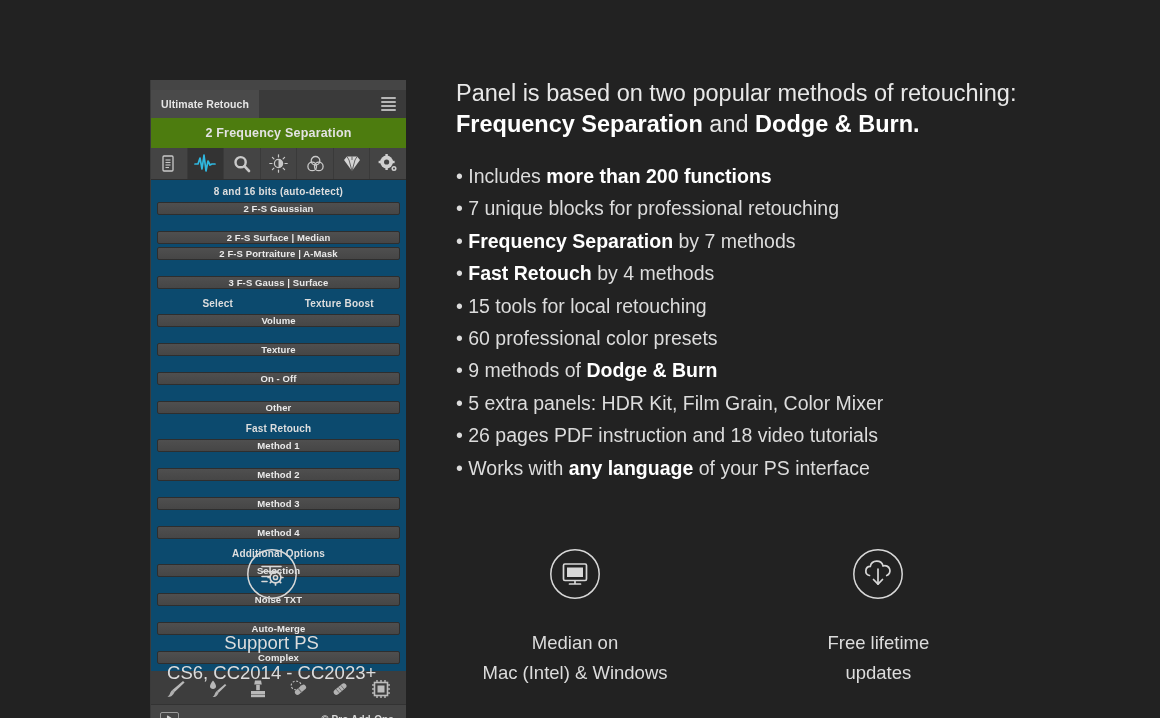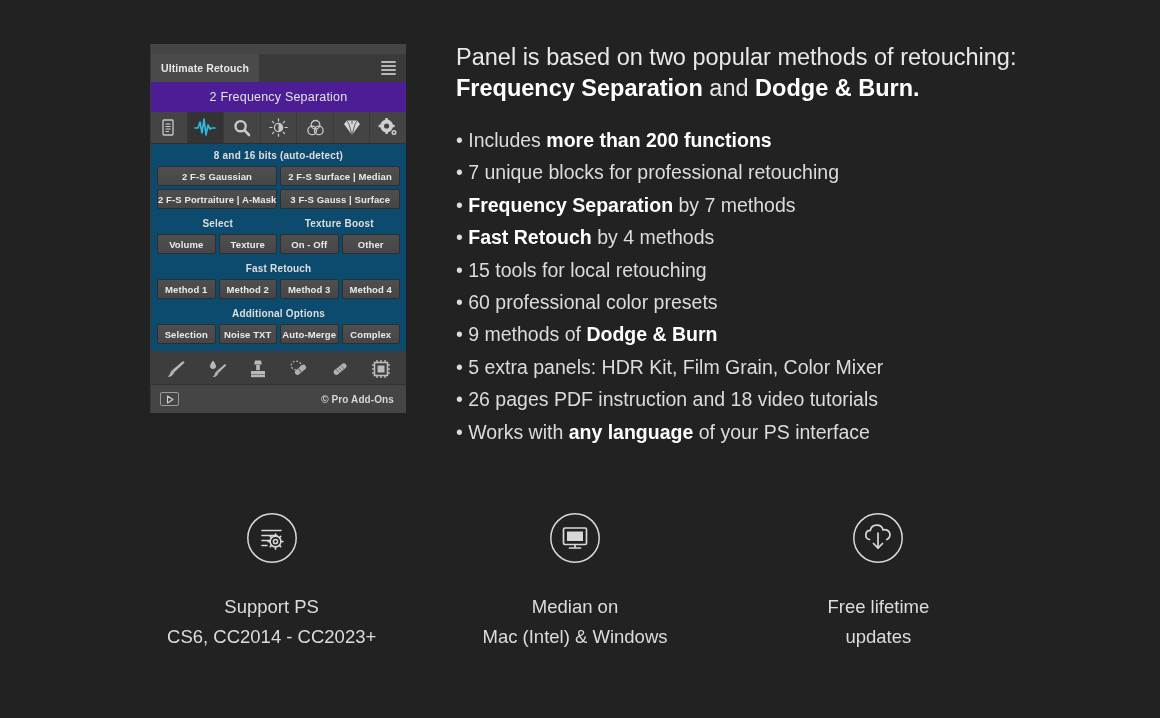--- a/index.html
+++ b/index.html
@@ -2,21 +2,21 @@
 <html><head>
 <meta charset="utf-8">
 <style>
   * { box-sizing: border-box; margin: 0; padding: 0; }
   html, body {
     width: 1160px; height: 718px;
     background: #222222;
     font-family: "Liberation Sans", sans-serif;
     overflow: hidden;
   }
-  .stage { position: relative; width: 1160px; height: 516px; background:#222222; }
+  .stage { position: relative; width: 1160px; height: 516px; background:#222222;margin-top:36px; }
 
   
   .ps-panel {
     position: absolute; left: 150px; top: 44px;
     width: 256px;
     background: #3d3d3d;
     border-left: 1px solid #3b3b3b;
     display: flex; flex-direction: column;
   }
   .panel-topstrip { height: 10px; background:#454545; }
@@ -30,23 +30,23 @@
     display:flex; align-items:center;
     font-size: 10.5px; font-weight: bold; color: #e6e6e6;
     letter-spacing: .1px;
     white-space: nowrap;
   }
   .panel-tab-rest { flex:1; background:#3a3a3a; display:flex; align-items:center; justify-content:flex-end; padding-right:10px;}
   .hamburger { display:flex; flex-direction:column; gap:2px; width:15px; }
   .hamburger i { display:block; height:2px; background:#b6b6b6; border-radius:1px; }
 
   .panel-title {
-    height: 30px; background:#4c1d95;
+    height: 30px; background:#4d7c0f;
     display:flex; align-items:center; justify-content:center;
-    font-size: 12.5px; color:#e3e3e3; letter-spacing:.2px;
+    font-size: 12.5px; color:#e3e3e3; letter-spacing:.2px;font-weight:bold;
   }
   .panel-iconbar {
     height: 32px; background:#444444;
     display:flex; align-items:stretch;
     border-bottom: 1px solid #2f2f2f;
   }
   .pi {
     flex:1; display:flex; align-items:center; justify-content:center;
     border-right:1px solid #3a3a3a;
     cursor:pointer;
@@ -56,21 +56,21 @@
   .pi svg { display:block; }
 
   .panel-body { background:#0c4a6e; padding: 0 6px 4px 6px; }
   .sec-label {
     text-align:center; color:#dedede; font-size:10px; font-weight:bold;
     padding: 6px 0 5px 0; letter-spacing:.2px;
   }
   .sec-label.two { display:flex; }
   .sec-label.two span { flex:1; }
 
-  .btn-row { display:flex; gap:3px; margin-bottom:3px; }
+  .btn-row { display:flex; gap:16px; margin-bottom:3px;flex-direction:column; }
   .ps-btn {
     flex:1;
     height: 20px;
     background: linear-gradient(#4f4f4f, #464646);
     border: 1px solid #2e2e2e;
     border-radius: 2px;
     color: #eaeaea;
     font-size: 9.5px; font-weight: bold;
     display:flex; align-items:center; justify-content:center;
     white-space:nowrap; letter-spacing:.1px;

